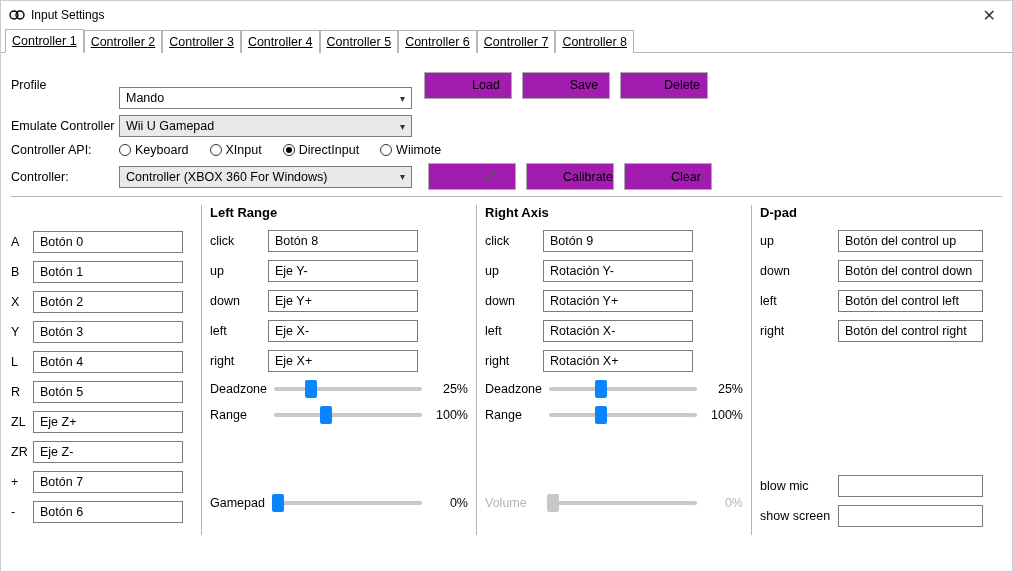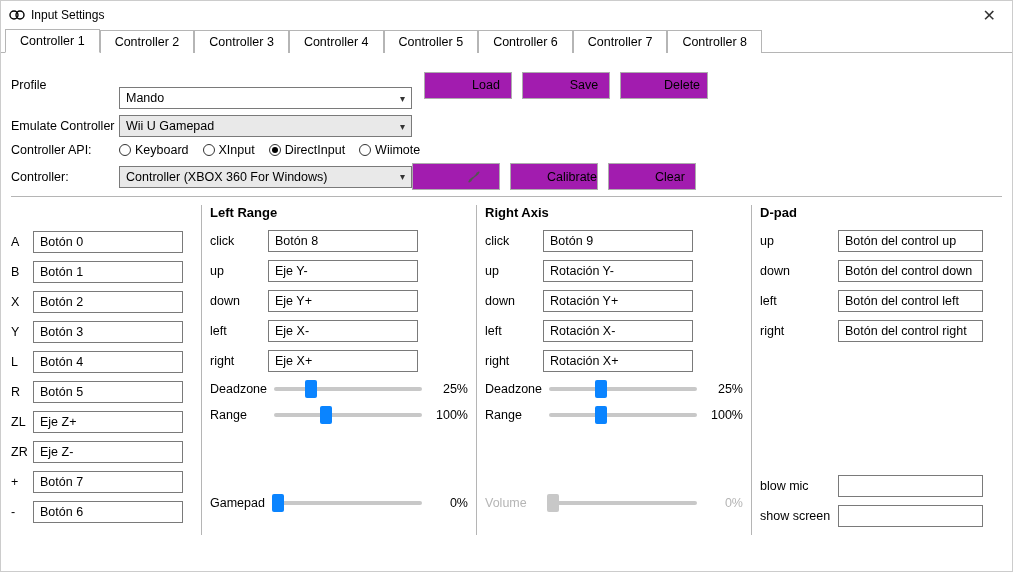--- a/index.html
+++ b/index.html
@@ -3,31 +3,31 @@
 <meta charset="utf-8">
 <style>
   * { box-sizing: border-box; }
   html, body { margin:0; padding:0; font-family: "Segoe UI", Tahoma, sans-serif; font-size:12.5px; color:#000; background:#fff; }
   .window { width:1013px; height:572px; border:1px solid #ccc; background:#fff; display:flex; flex-direction:column; }
   .titlebar { height:28px; display:flex; align-items:center; padding:6px 8px; }
   .titlebar .icon { width:16px; height:16px; margin-right:6px; display:flex; align-items:center; justify-content:center; }
   .titlebar .title { font-size:12px; color:#000; flex:1; }
   .titlebar .close { font-size:16px; color:#333; cursor:pointer; padding:0 8px; }
   .tabs { display:flex; border-bottom:1px solid #b5b5b5; height:24px; align-items:flex-end; padding-left:4px; }
-  .tab { padding:4px 14px; border:1px solid #b5b5b5; border-bottom:none; margin-right:0px; font-size:12.5px; background:#fff; position:relative; top:1px; cursor:pointer; }
+  .tab { padding:4px 6px; border:1px solid #b5b5b5; border-bottom:none; margin-right:0px; font-size:12.5px; background:#fff; position:relative; top:1px; cursor:pointer;text-decoration:underline; }
   .tab.active { background:#fff; border-bottom:1px solid #fff; color:#000; }
   .tab:not(.active) { color:#000; }
   .content { padding:8px 10px; flex:1; overflow:hidden; }
   .row { display:flex; align-items:center; margin-bottom:6px; }
   .row .lbl { width:108px; font-size:12.5px; }
   .select { height:22px; border:1px solid #7a7a7a; background:#e9e9e9; display:flex; align-items:center; padding:0 6px; font-size:12.5px; cursor:pointer; position:relative; }
   .select .caret { position:absolute; right:6px; font-size:10px; color:#333; }
   .select.light { background:#fff;margin-top:26px; }
   .btn { height:27px; border:1px solid #adadad; background:#a21caf; display:flex; align-items:center; justify-content:center; font-size:12.5px; cursor:pointer;padding-left:36px; }
-  .radio-row { display:flex; gap:14px; align-items:center; }
+  .radio-row { display:flex; gap:21px; align-items:center; }
   .radio { display:flex; align-items:center; gap:4px; cursor:pointer; }
   .radio .dot { width:12px; height:12px; border:1px solid #333; border-radius:50%; display:flex; align-items:center; justify-content:center; background:#fff;}
   .radio.checked .dot::after { content:""; width:6px; height:6px; background:#000; border-radius:50%; }
   .hr { height:1px; background:#b5b5b5; margin:6px 0 8px 0; }
   .cols { display:flex; gap:0px; }
   .col { padding:0 8px; }
   .col.sep { border-left:1px solid #b5b5b5; }
   .col-title { font-weight:600; font-size:13px; margin-bottom:10px; }
   .bind-row { display:flex; align-items:center; margin-bottom:8px; }
   .bind-row .blabel { font-size:12.5px; }
@@ -114,21 +114,21 @@
           </label>
       </div>
     </div>
 
     <div class="row">
       <div class="lbl">Controller:</div>
       <div class="select" style="width:293px">
         <span>Controller (XBOX 360 For Windows)</span>
         <span class="caret">▾</span>
       </div>
-      <div class="top-buttons" style="margin-left:0">
+      <div class="top-buttons" style="margin-left:16px">
         <div class="btn" style="width:88px">
           <svg width="14" height="14" viewBox="0 0 24 24">
               <path fill="#555" d="M3 21 L21 3 M3 21 q2-6 9-9 q6-3 9-9" stroke="#555" stroke-width="2"></path>
               <circle cx="6" cy="18" r="2" fill="#555"></circle>
               <circle cx="18" cy="6" r="2" fill="#555"></circle>
             </svg>
         </div>
         <div class="btn" style="width:88px">Calibrate</div>
         <div class="btn" style="width:88px">Clear</div>
       </div>

